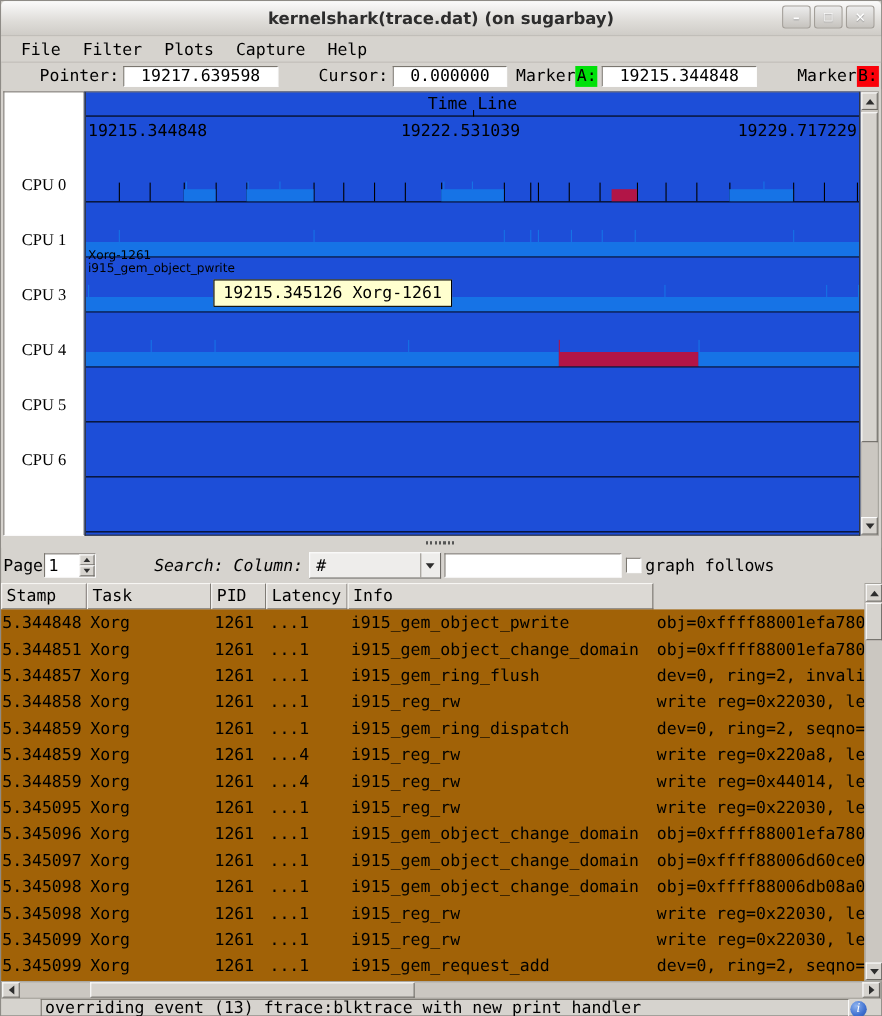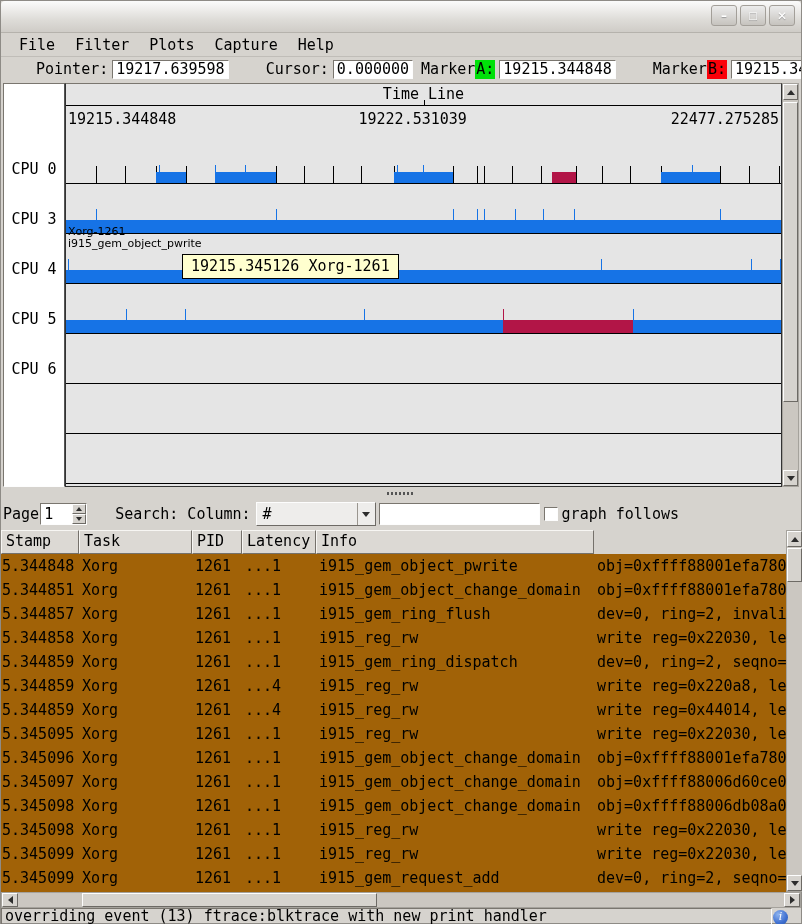--- a/index.html
+++ b/index.html
@@ -13,29 +13,29 @@
   .winbtns { position:absolute; right:6px; top:4px; display:flex; gap:3px; }
   .wbtn { width:26px; height:21px; border:1px solid #a39f99; border-radius:3px; background:linear-gradient(#ececec,#c6c3be); color:#fff; font-size:12px; font-weight:bold; display:flex; align-items:center; justify-content:center; font-family:"DejaVu Sans", sans-serif; text-shadow:0 1px 1px #999; }
 
   
   .menubar { height:24px; flex:0 0 24px; display:flex; align-items:center; padding-left:8px; background:#d6d3ce; border-bottom:1px solid #c0bdb8; }
   .menu-item { padding:2px 10px; cursor:default; }
 
   
   .infobar { height:24px; flex:0 0 24px; display:flex; align-items:center; padding-left:2px; white-space:nowrap; overflow:hidden; gap:4px; }
   .ib-label { flex:0 0 auto;margin-left:33px; }
-  .ib-field { background:#fff; border:1px solid; border-color:#7a766f #fdfdfd #fdfdfd #7a766f; padding:0 3px; height:19px; line-height:17px; flex:0 0 auto; }
+  .ib-field { background:#fff; border:1px solid; border-color:#7a766f #fdfdfd #fdfdfd #7a766f; padding:0 15px; height:19px; line-height:17px; flex:0 0 auto; }
   .marker-key { padding:0 1px; height:19px; line-height:18px; flex:0 0 auto; }
 
   
   .graph { height:408px; flex:0 0 408px; display:flex; padding:2px; background:#d6d3ce; }
-  .cpu-labels { width:62px; background:#fff; border:1px solid; border-color:#7a766f #555 #fdfdfd #7a766f; }
+  .cpu-labels { width:74px; background:#fff; border:1px solid; border-color:#7a766f #555 #fdfdfd #7a766f;font-family:Liberation Serif, serif; }
   .cpu-label-spacer { height:50px; }
   .cpu-label { height:50px; display:flex; align-items:flex-end; justify-content:center; padding-bottom:6px; }
-  .plot { flex:1; background:#e5e5e5; position:relative; border:1px solid; border-color:#7a766f #333 #333 #333; overflow:hidden; }
+  .plot { flex:1; background:#1d4ed8; position:relative; border:1px solid; border-color:#7a766f #333 #333 #333; overflow:hidden; }
   .tl-title { height:22px; line-height:20px; text-align:center; border-bottom:1px solid #000; }
   .tl-center-tick { position:absolute; left:50%; top:16px; width:1px; height:6px; background:#000; }
   .tl-ticks { position:relative; height:28px; }
   .tk { position:absolute; top:4px; }
   .tk.left { left:2px; }
   .tk.center { left:50%; transform:translateX(-60%); }
   .tk.right { right:2px; }
   .band { position:relative; height:50px; border-bottom:1px solid #000; }
   .cpu2-task, .cpu2-event { position:absolute; left:2px; font-family:"DejaVu Sans", sans-serif; font-size:11px; z-index:5; }
   .cpu2-task { top:141px; }
@@ -59,21 +59,21 @@
           background:repeating-linear-gradient(90deg,#555 0 2px,transparent 2px 4px); }
 
   
   .searchbar { height:32px; flex:0 0 32px; display:flex; align-items:center; padding-left:2px; white-space:nowrap; overflow:hidden; }
   .spin { width:47px; height:22px; margin-left:1px; background:#fff; border:1px solid; border-color:#7a766f #fdfdfd #fdfdfd #7a766f; display:flex; }
   .spin-val { flex:1; padding-left:3px; line-height:20px; }
   .spin-btns { width:14px; display:flex; flex-direction:column; }
   .sarr { flex:1; background:#d6d3ce; border:1px solid; border-color:#fdfdfd #6d6a65 #6d6a65 #fdfdfd; display:flex; align-items:center; justify-content:center; }
   .sarr .arr-up { border-left-width:3px; border-right-width:3px; border-bottom-width:4px; }
   .sarr .arr-down { border-left-width:3px; border-right-width:3px; border-top-width:4px; }
-  .search-label { margin-left:28px; }
+  .search-label { margin-left:53px;font-style:italic; }
   .combo { height:24px; background:#eeedeb; border:1px solid; border-color:#fdfdfd #6d6a65 #6d6a65 #fdfdfd; display:flex; align-items:center; }
   .combo-1 { width:120px; margin-left:5px; }
   .combo-2 { width:151px; margin-left:3px; }
   .combo-text { flex:1; padding-left:6px; }
   .combo-arrow { width:18px; height:100%; border-left:1px solid #9a968f; display:flex; align-items:center; justify-content:center; }
   .search-input { width:161px; height:22px; margin-left:3px; background:#fff; border:1px solid; border-color:#7a766f #fdfdfd #fdfdfd #7a766f; }
   .checkbox { width:14px; height:14px; margin-left:4px; background:#fff; border:1px solid; border-color:#7a766f #fdfdfd #fdfdfd #7a766f; flex:0 0 14px; }
   .cb-label { margin-left:4px; }
 
   
@@ -87,34 +87,35 @@
   .td.stamp { padding-left:1px; }
 
   
   .hscroll { height:16px; flex:0 0 16px; background:#cbc7c1; border:1px solid #a5a29c; position:relative; }
   .hbtn { position:absolute; top:0; width:16px; height:14px; }
   .hbtn.left { left:0; }
   .hbtn.right { right:0; }
   .hthumb { position:absolute; top:0; left:80px; width:295px; height:14px; background:#d6d3ce; border:1px solid; border-color:#fdfdfd #6d6a65 #6d6a65 #fdfdfd; }
 
   
-  .statusbar { height:17px; flex:0 0 17px; display:flex; align-items:flex-end; }
+  .statusbar { height:17px; flex:0 0 17px; display:flex; align-items:flex-end;padding-left:36px; }
   .status-box { flex:1; border:1px solid; border-color:#7a766f #fdfdfd #fdfdfd #7a766f; padding-left:3px; line-height:15px; white-space:nowrap; overflow:hidden; }
   .info-icon { width:15px; height:15px; margin:1px 1px 0 1px; border-radius:50%; background:radial-gradient(circle at 35% 30%, #8fb4ef, #3e6fd0 60%, #2b55a8); color:#fff; font-family:"DejaVu Serif", serif; font-style:italic; font-size:11px; line-height:14px; text-align:center; flex:0 0 15px; }
   .grip { width:12px; background:repeating-linear-gradient(135deg,#f5f4f2 0 2px,#8f8c86 2px 4px); clip-path:polygon(100% 0,100% 100%,0 100%); }
 
   
   .seg, .btick, .etick, .bar { position:absolute; }
 </style>
 </head>
 <body>
 
 <div id="window">
 
   <div class="titlebar">
+    <span class="title">kernelshark(trace.dat) (on sugarbay)</span>
     <div class="winbtns">
       <div class="wbtn">
           <span>–</span>
         </div>
       <div class="wbtn">
           <span style="font-size:10px;">□</span>
         </div>
       <div class="wbtn">
           <span>✕</span>
         </div>
@@ -140,32 +141,33 @@
     <span class="ib-label" style="margin-right:-4px;">Marker</span>
     <span class="marker-key" id="markerBKey" style="background: rgb(251, 0, 9);">B:</span>
     <span class="ib-field">19215.344848</span>
     <span class="ib-label">A,B Delta:</span>
   </div>
 
   <div class="graph">
     <div class="cpu-labels" id="cpuLabels">
         <div class="cpu-label-spacer"></div>
         <div class="cpu-label">CPU 0</div>
+        <div class="cpu-label">CPU 1</div>
         <div class="cpu-label">CPU 3</div>
         <div class="cpu-label">CPU 4</div>
         <div class="cpu-label">CPU 5</div>
         <div class="cpu-label">CPU 6</div>
       </div>
     <div class="plot">
       <div class="tl-title">Time Line</div>
       <div class="tl-center-tick"></div>
       <div class="tl-ticks">
         <span class="tk left">19215.344848</span>
         <span class="tk center">19222.531039</span>
-        <span class="tk right">22477.275285</span>
+        <span class="tk right">19229.717229</span>
       </div>
       <div id="bands">
           <div class="band">
             <div class="btick" style="left: 4.2%; bottom: 0px; width: 1px; height: 17px; background: rgb(0, 0, 0);"></div>
             <div class="btick" style="left: 8.3%; bottom: 0px; width: 1px; height: 17px; background: rgb(0, 0, 0);"></div>
             <div class="btick" style="left: 12.6%; bottom: 0px; width: 1px; height: 17px; background: rgb(0, 0, 0);"></div>
             <div class="btick" style="left: 16.8%; bottom: 0px; width: 1px; height: 17px; background: rgb(0, 0, 0);"></div>
             <div class="btick" style="left: 20.8%; bottom: 0px; width: 1px; height: 17px; background: rgb(0, 0, 0);"></div>
             <div class="btick" style="left: 29.4%; bottom: 0px; width: 1px; height: 17px; background: rgb(0, 0, 0);"></div>
             <div class="btick" style="left: 33.3%; bottom: 0px; width: 1px; height: 17px; background: rgb(0, 0, 0);"></div>

